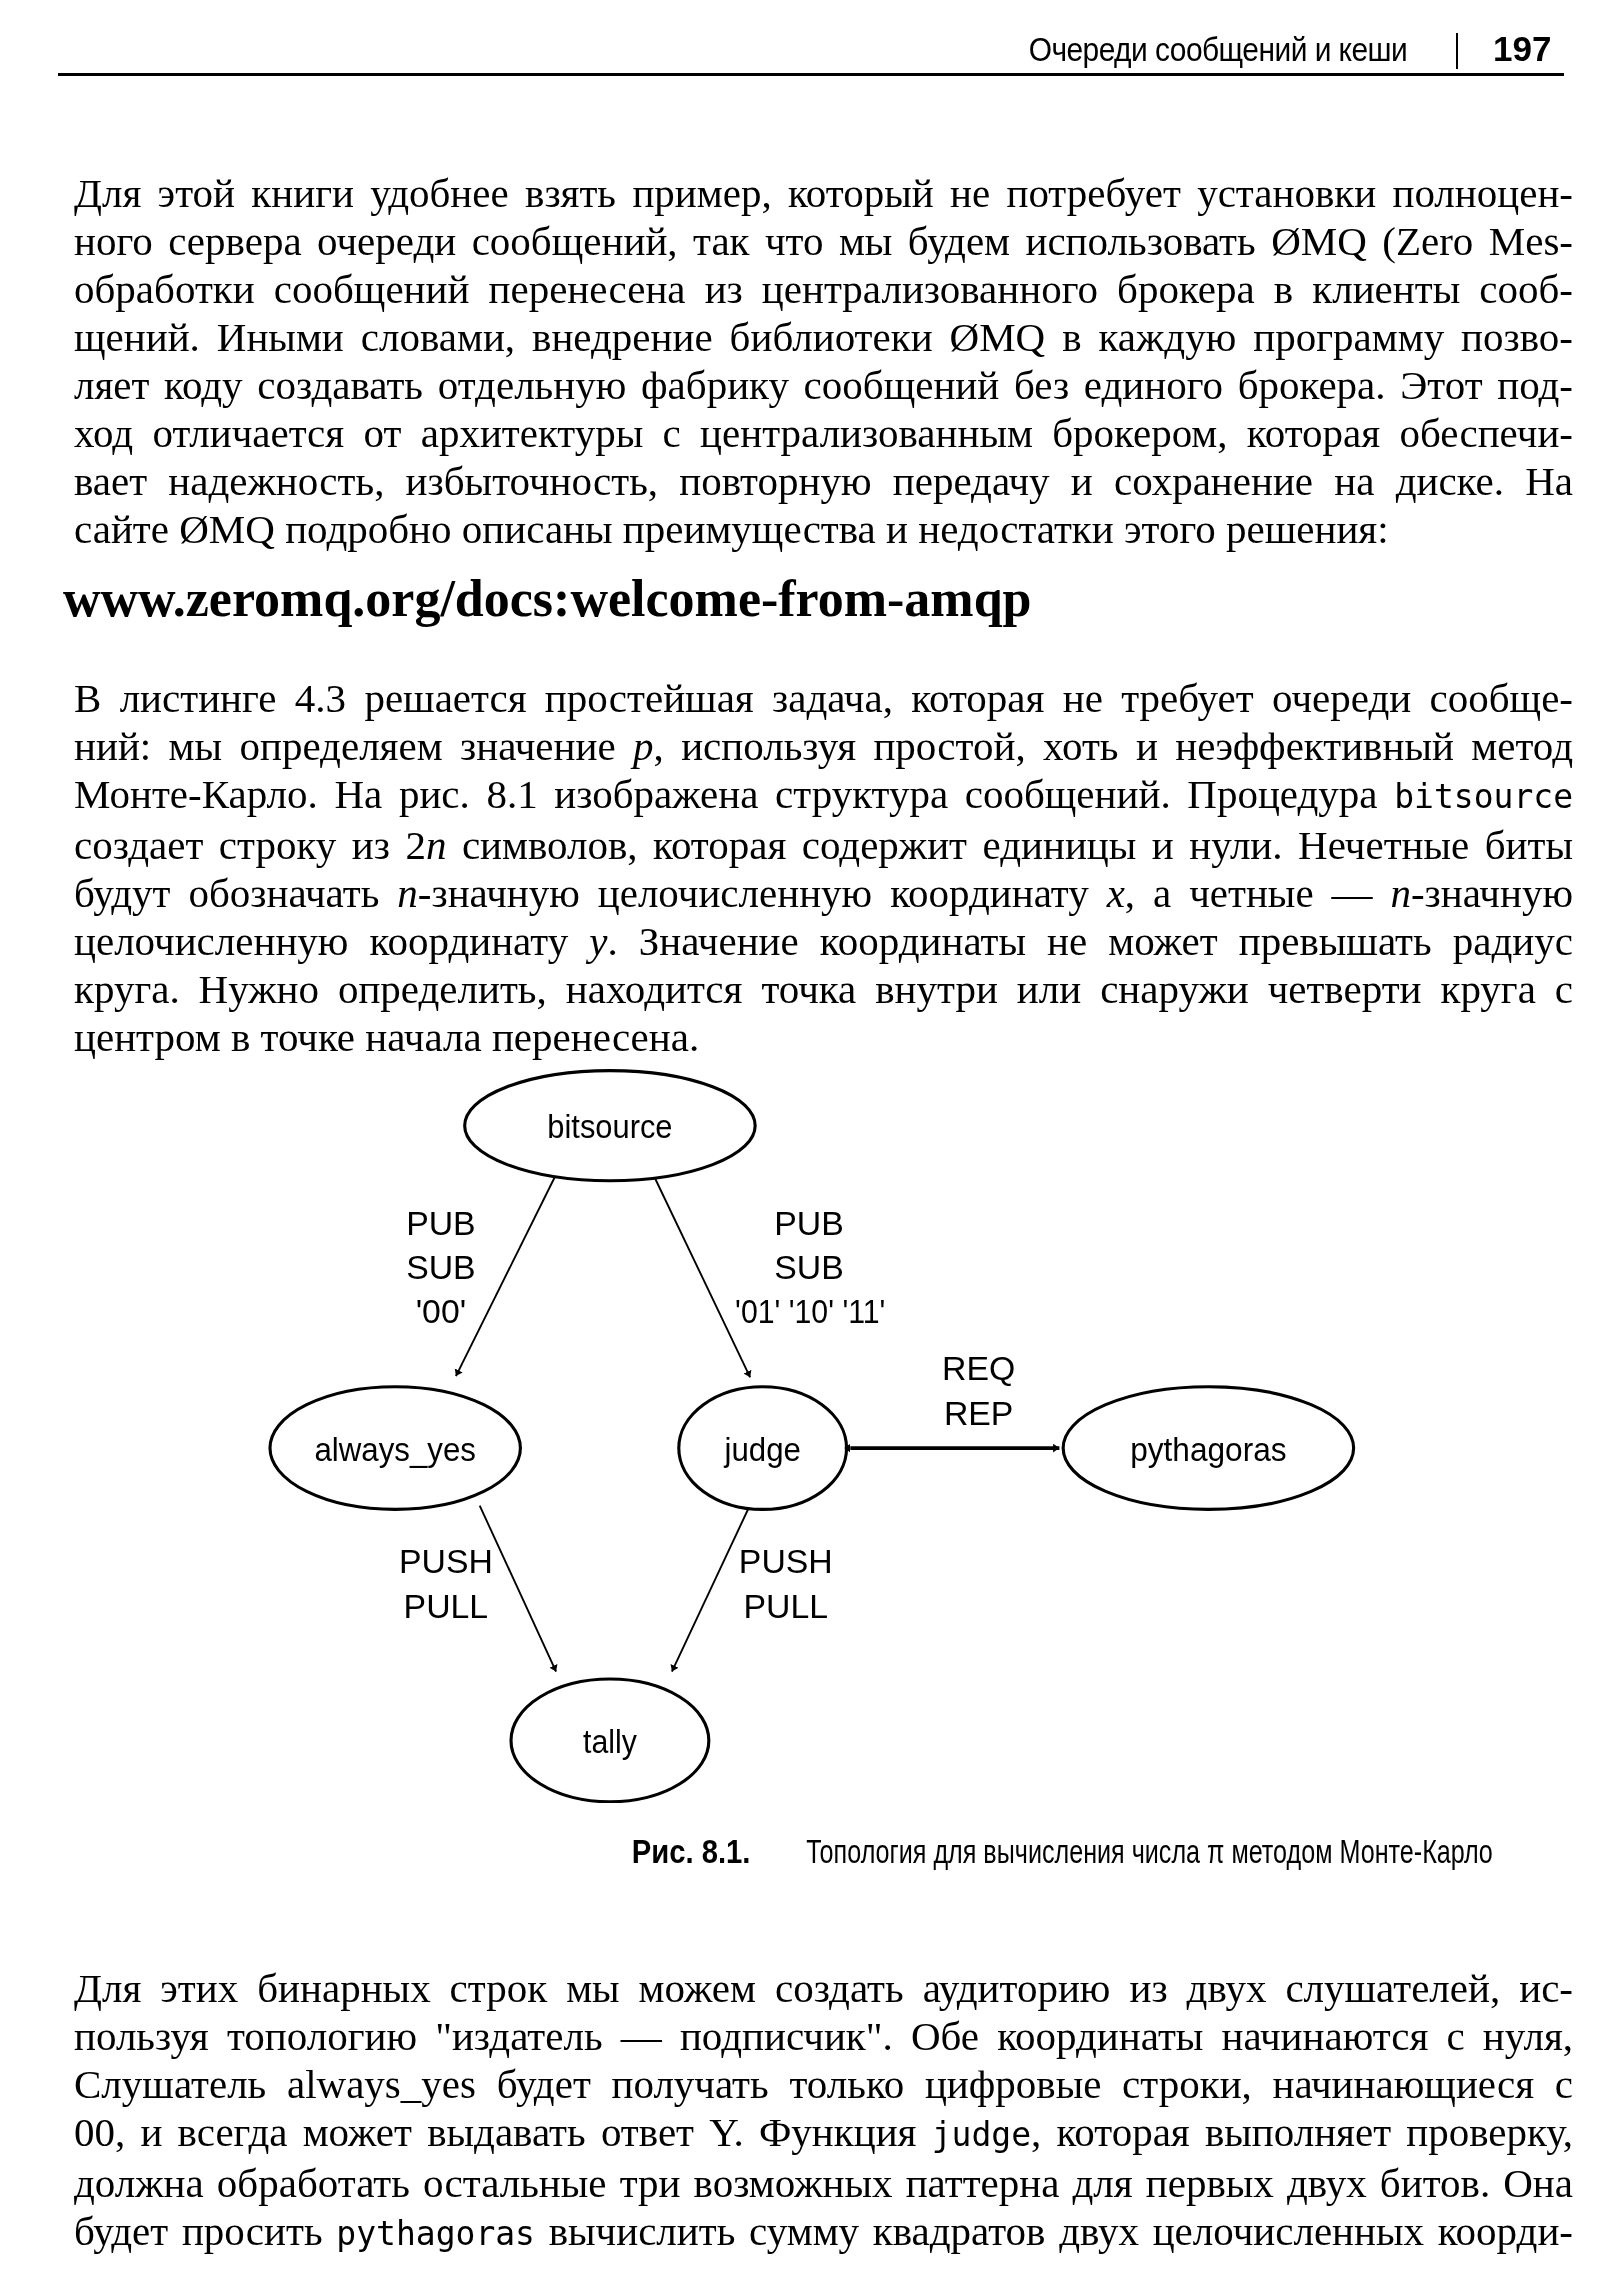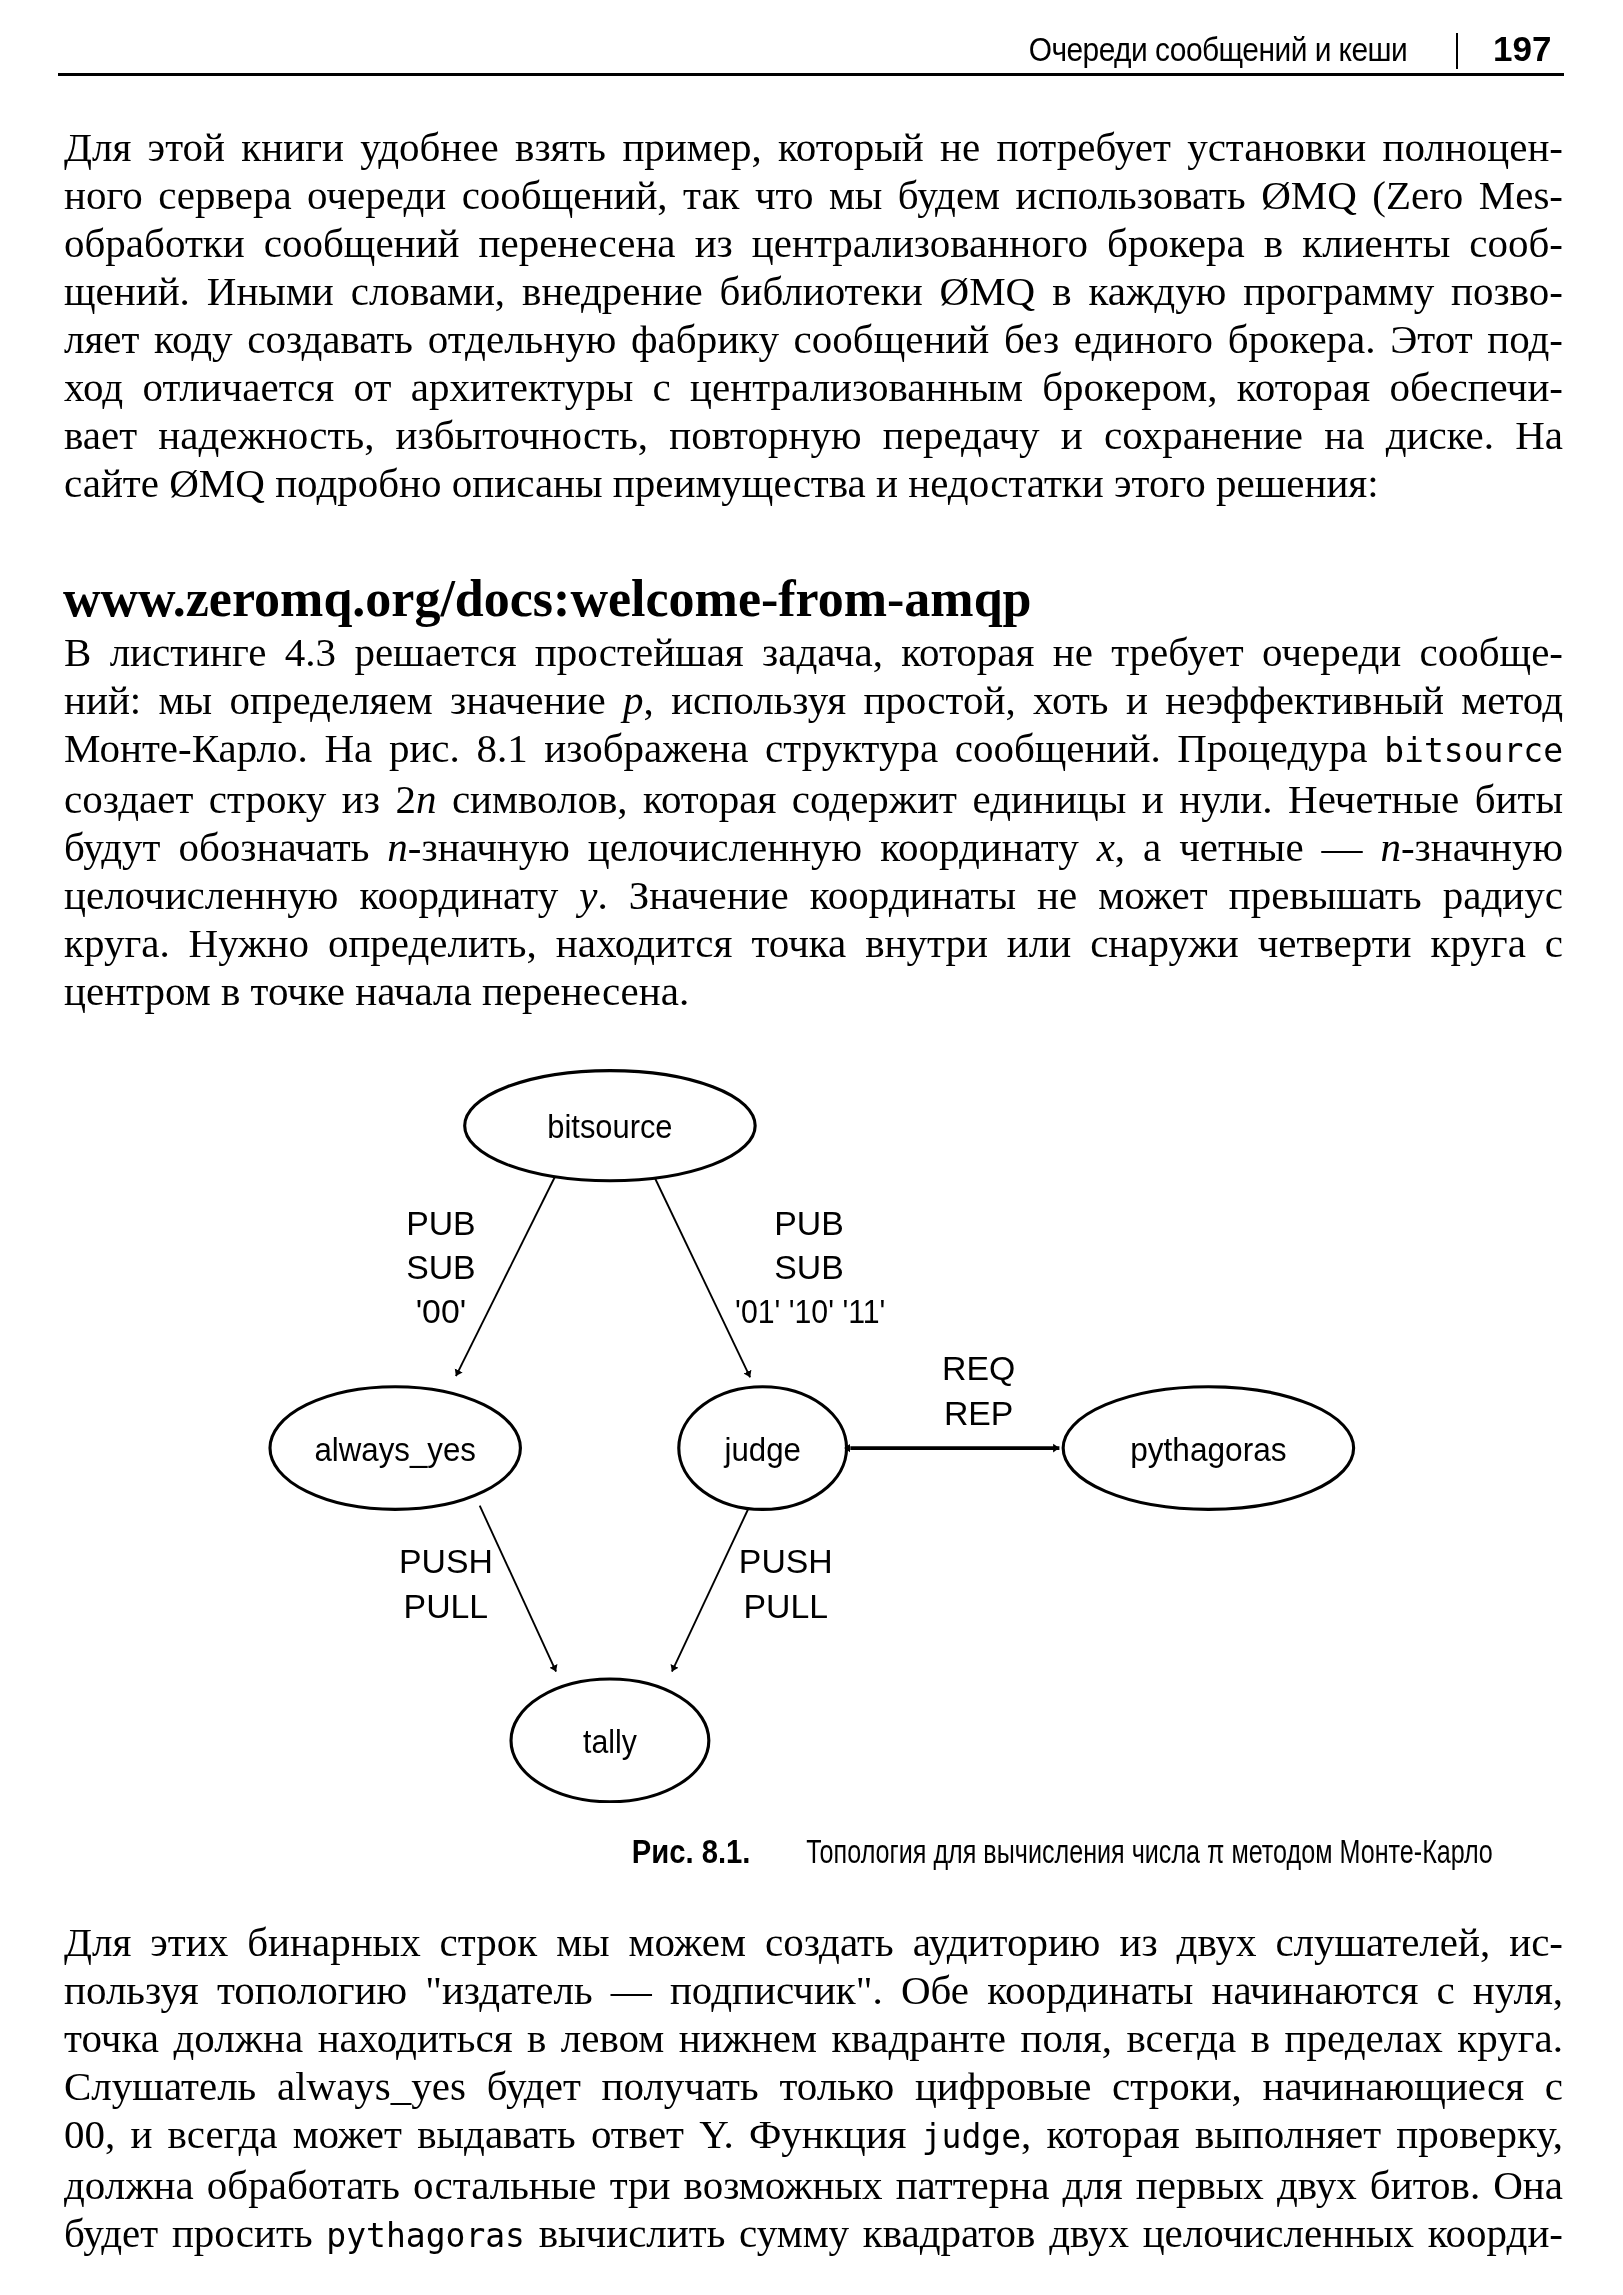--- a/index.html
+++ b/index.html
@@ -1,21 +1,21 @@
 <!DOCTYPE html>
 <html style="font-size:10px"><head>
 <meta charset="utf-8">
 <style>
   html, body { margin: 0; padding: 0; background: #ffffff; }
   body { width: 1623px; height: 2295px; position: relative; overflow: hidden; color: #000; }
   .hdr { position: absolute; left: 58px; right: 59px; top: 25px; height: 48px; border-bottom: 3.8px solid #000; font-family: "Liberation Sans", sans-serif; }
   .hdr-title { position: absolute; right: 157px; top: 5px; font-size: 34px; letter-spacing: -0.6px; transform: scaleX(0.88); transform-origin: right; }
   .hdr-sep { position: absolute; right: 106px; top: 7.5px; width: 1.9px; height: 36px; background: #000; }
   .hdr-page { position: absolute; right: 12.5px; top: 3.8px; font-size: 35px; font-weight: bold; }
-  .text { position: absolute; left: 64px; width: 1499px; font-family: "Liberation Serif", serif; font-size: 41px; line-height: 48px; text-align: justify; }
+  .text { position: absolute; left: 74px; width: 1499px; font-family: "Liberation Serif", serif; font-size: 41px; line-height: 48px; text-align: justify; margin-top: 46px; }
   .line { display: block; text-align: justify; text-align-last: justify; white-space: nowrap; }
   .last { text-align-last: left; }
   .mono { font-family: "DejaVu Sans Mono", monospace; font-size: 33px; }
   .url { position: absolute; left: 63px; top: 569px; font-family: "Liberation Serif", serif; font-weight: bold; font-size: 52px; text-align: right; }
   svg.diag { position: absolute; left: 0; top: 1033px; width: 1623px; height: 770px; }
   .caption { position: absolute; left: 0; width: 1623px; top: 1832px; text-align: right; font-family: "Liberation Sans", sans-serif; font-size: 34px; }
   .caption span { display: inline-block; transform: scaleX(0.86); }
   .caption b { font-weight: bold; }
 </style>
 </head>
@@ -99,19 +99,18 @@
   </g>
 </svg>
 
 <div class="caption">
   <span><b>Рис. 8.1.</b><span> Топология для вычисления числа π методом Монте-Карло</span></span>
 </div>
 
 <div class="text" style="top:1918px;">
   <span class="line">Для этих бинарных строк мы можем создать аудиторию из двух слушателей, ис-</span>
   <span class="line">пользуя топологию "издатель — подписчик". Обе координаты начинаются с нуля,</span>
-  <span class="line">точка должна находиться в левом нижнем квадранте поля, всегда в пределах круга.</span>
   <span class="line">Слушатель always_yes будет получать только цифровые строки, начинающиеся с</span>
   <span class="line"><span>00, и всегда может выдавать ответ Y. Функция </span><span class="mono">judge</span><span>, которая выполняет проверку,</span></span>
   <span class="line">должна обработать остальные три возможных паттерна для первых двух битов. Она</span>
   <span class="line"><span>будет просить </span><span class="mono">pythagoras</span><span> вычислить сумму квадратов двух целочисленных коорди-</span></span>
 </div>
 
 
 </body></html>

